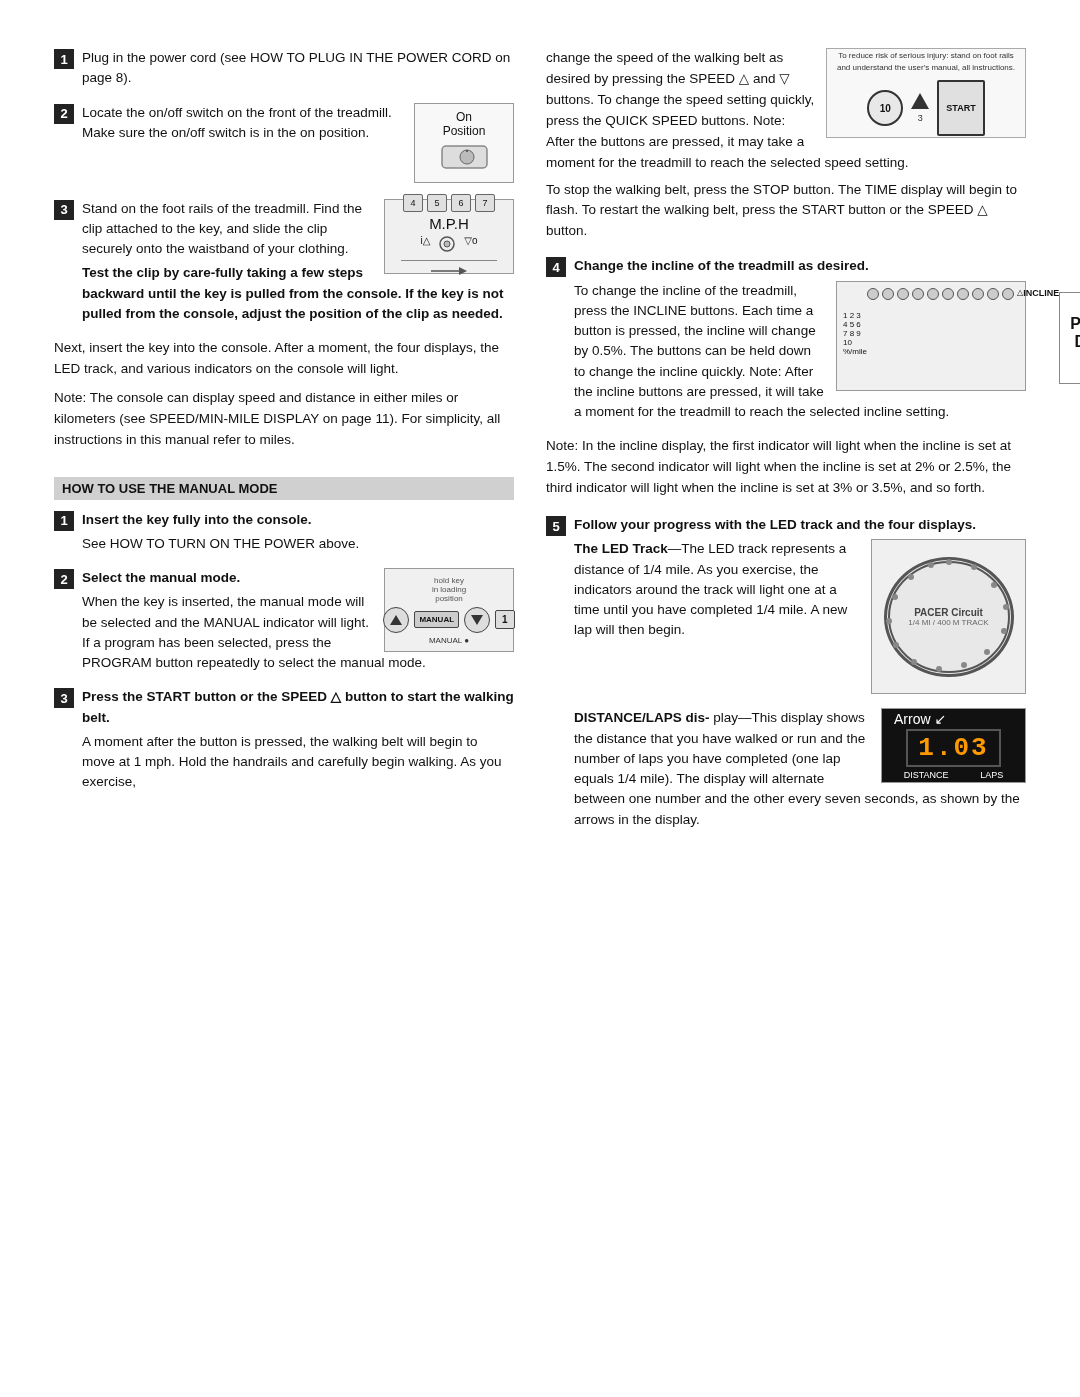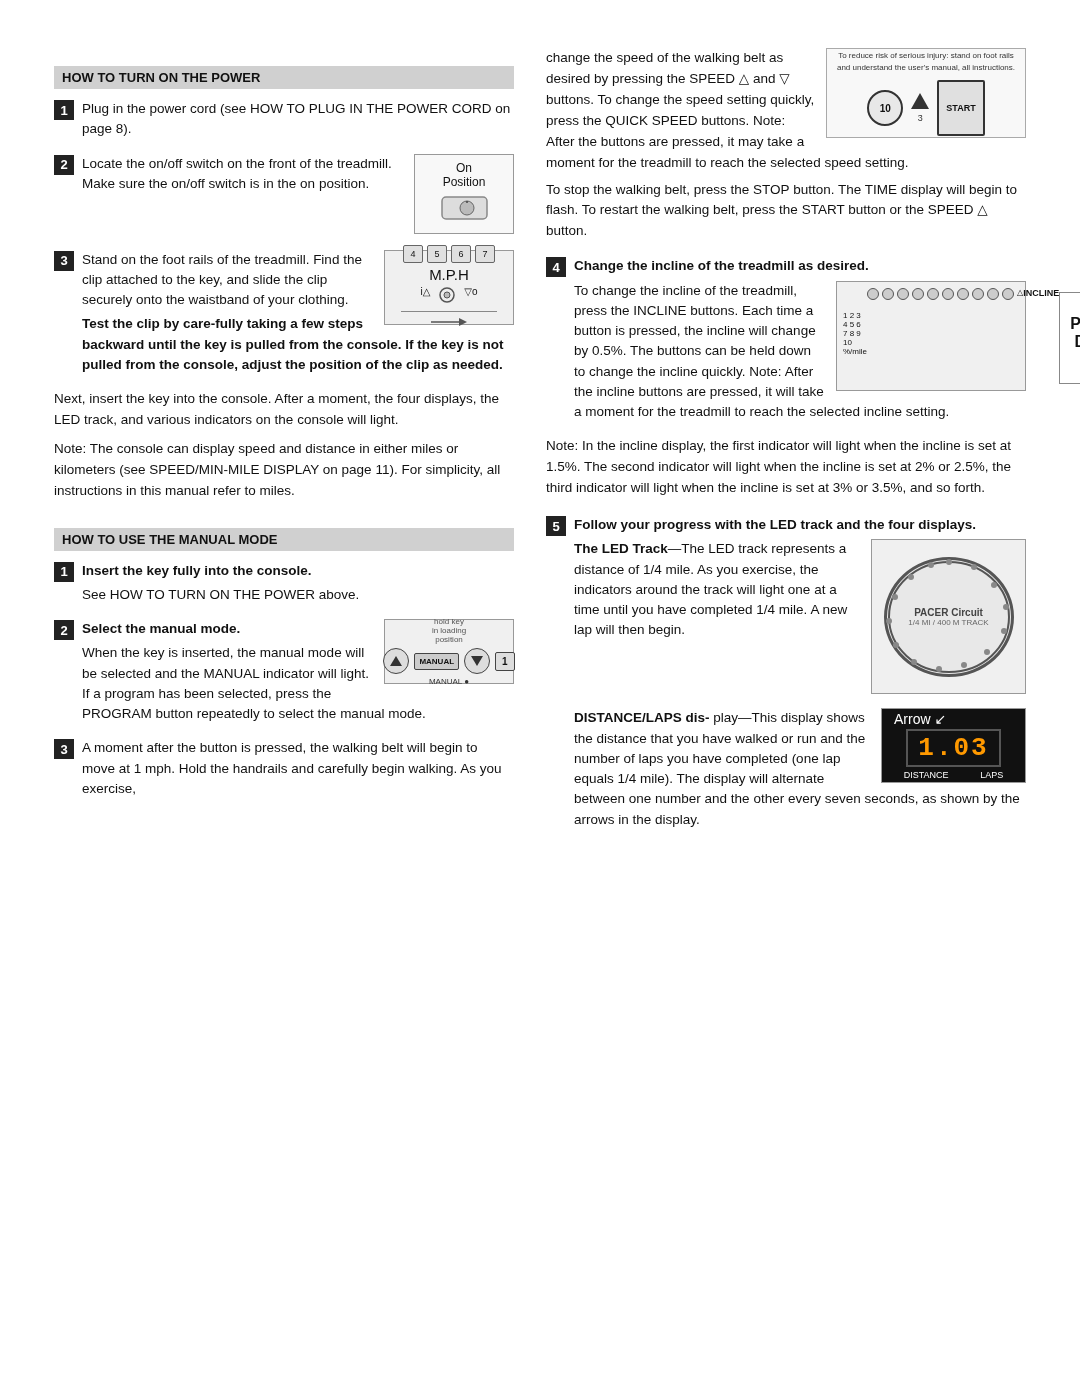--- a/index.html
+++ b/index.html
@@ -202,21 +202,21 @@
       padding: 22px 10px;
       font-size: 16px;
       font-weight: bold;
       margin-top: 4px;
     }
 
     
     .fig-manual {
       border: 1px solid #999;
       width: 130px;
-      height: 65px;
+      height: 84px;
       background: #f0f0f0;
       float: right;
       margin-left: 10px;
       display: flex;
       flex-direction: column;
       align-items: center;
       justify-content: center;
       font-size: 9px;
       padding: 4px;
     }
@@ -363,21 +363,20 @@
     .note-text { line-height: 1.55; margin-bottom: 8px; }
     .mt8 { margin-top: 8px; }
   </style>
 </head>
 <body>
 
 <div class="page">
 
   <div class="col-left">
 
-    <div class="section-header">HOW TO TURN ON THE POWER</div>
 
     <div class="step">
       <div class="step-num">1</div>
       <div class="step-content">
         <p>Plug in the power cord (see HOW TO PLUG IN THE POWER CORD on page 8).</p>
       </div>
     </div>
 
     <div class="step">
       <div class="step-num">2</div>
@@ -462,20 +461,21 @@
           <div class="manual-indicator">MANUAL ●</div>
         </div>
         <p class="bold">Select the manual mode.</p>
         <p>When the key is inserted, the manual mode will be selected and the MANUAL indicator will light. If a program has been selected, press the PROGRAM button repeatedly to select the manual mode.</p>
       </div>
     </div>
 
     <div class="step">
       <div class="step-num">3</div>
       <div class="step-content">
+        <p class="bold">Press the START button or the SPEED △ button to start the walking belt.</p>
         <p>A moment after the button is pressed, the walking belt will begin to move at 1 mph. Hold the handrails and carefully begin walking. As you exercise,</p>
       </div>
     </div>
 
   </div>
 
   <div class="col-right">
 
     <div class="clearfix">
       <div class="fig-warning">

